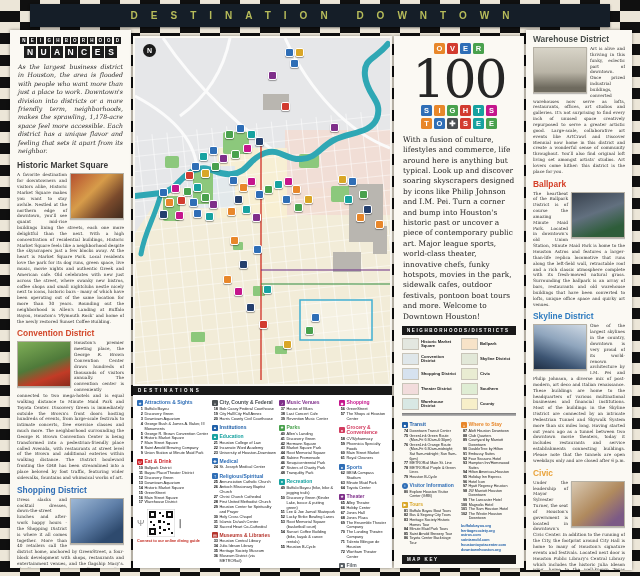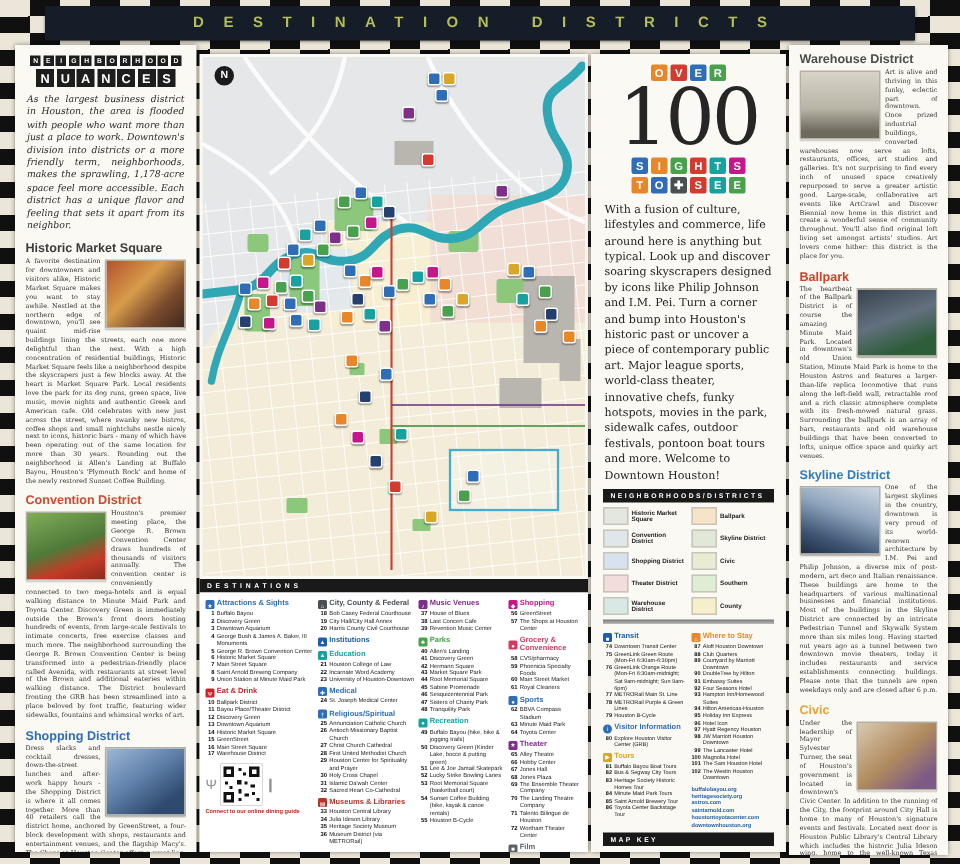--- a/index.html
+++ b/index.html
@@ -74,21 +74,21 @@
   .lcol .ditem{font-size:3.7px;line-height:4.6px}
   .sites{margin-top:3px}
   .site{font-size:3.7px;line-height:4.7px;color:#1f5fa8;font-weight:bold}
   .keyrow{display:flex;gap:3px;margin-top:2px}
   .kitem{flex:1;text-align:center}
 </style>
 </head>
 <body>
 
 <div class="banner">
-  <span>DESTINATION DISTRICTS</span>
+  <span>DESTINATION DOWNTOWN</span>
 </div>
 
 <div class="panel left">
   <div class="tiles small">
     <span class="tile">N</span>
       <span class="tile">E</span>
       <span class="tile">I</span>
       <span class="tile">G</span>
       <span class="tile">H</span>
       <span class="tile">B</span>

